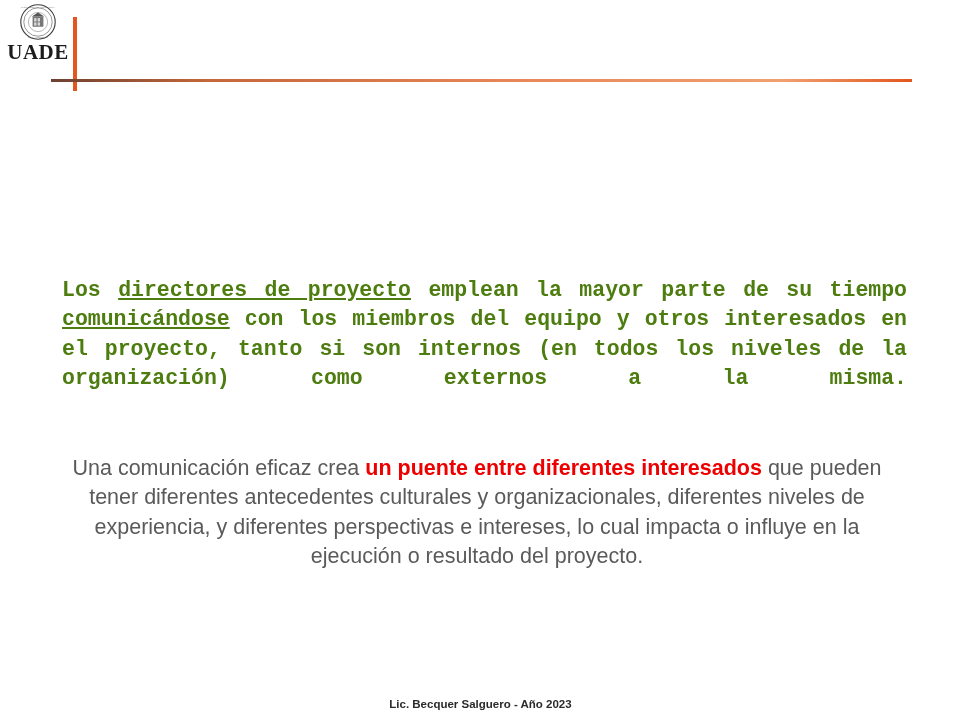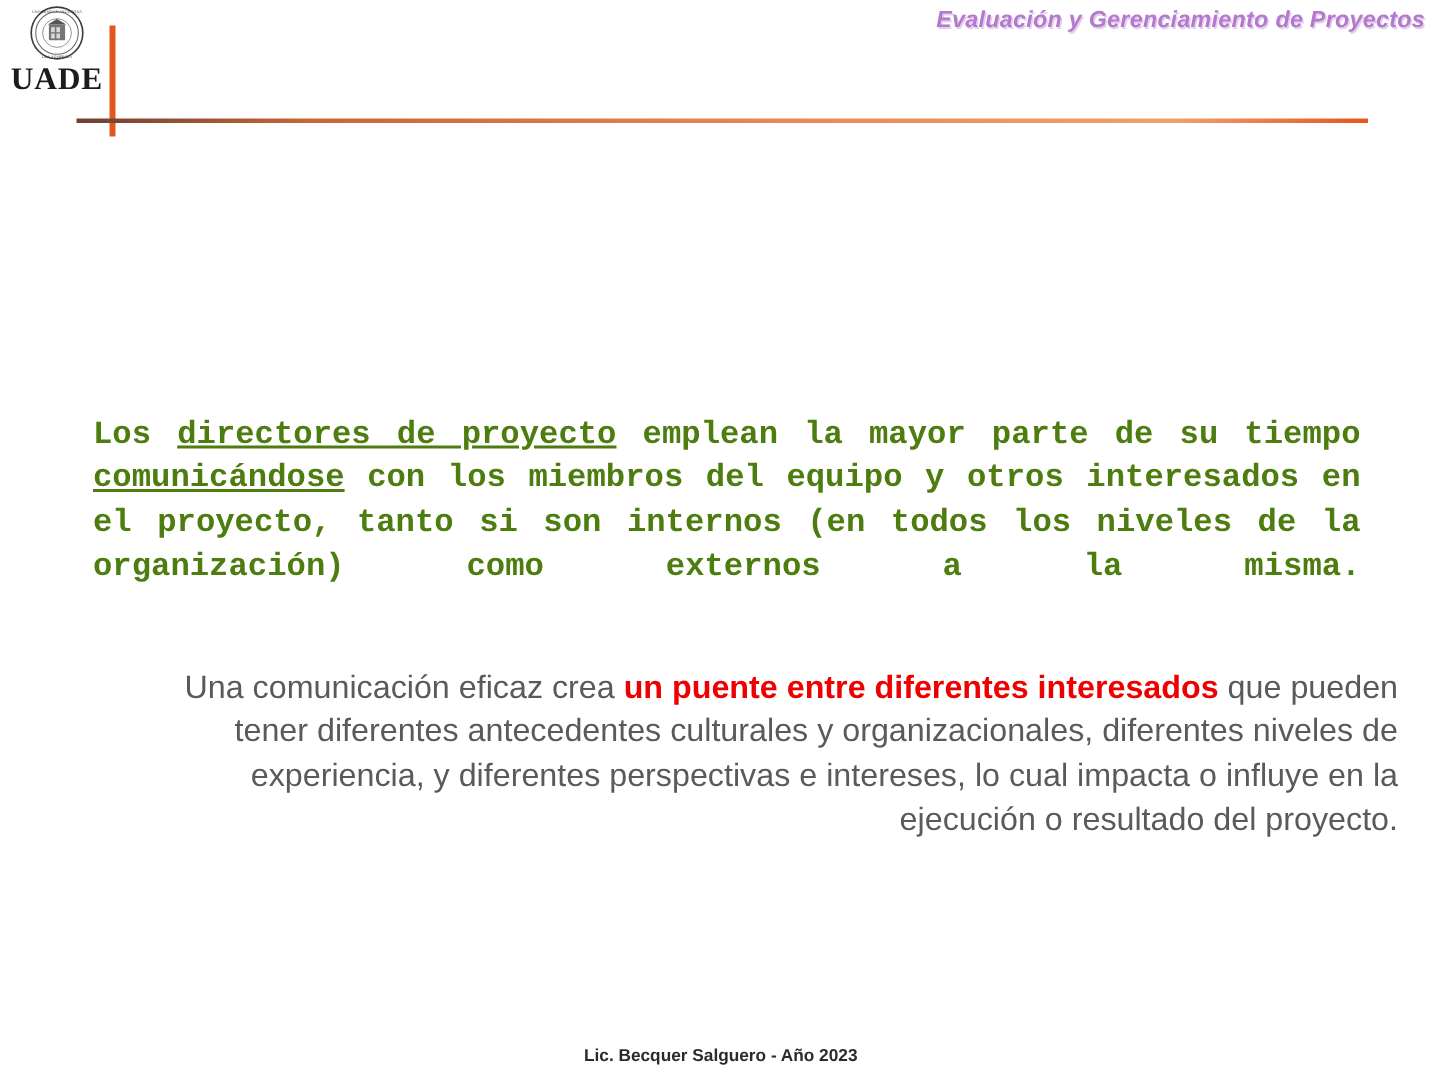--- a/index.html
+++ b/index.html
@@ -124,29 +124,28 @@
   .para-one .u { text-decoration: underline; text-underline-offset: 2px; }
   .para-one::after {
     content: "";
     display: inline-block;
     width: 100%;
   }
 
   .para-two {
     position: absolute;
     left: 62px;
-    top: 422px;
+    top: 432px;
     width: 830px;
     font-family: "Liberation Sans", sans-serif;
     font-weight: normal;
     font-size: 21.5px;
     line-height: 29.5px;
     color: #5a5a5a;
-    text-align: right;
-    margin-left: 40px;
+    text-align: center;
   }
   .para-two .hl {
     font-weight: bold;
     color: #ee0000;
   }
 
   
   .footer {
     position: absolute;
     left: 0;
@@ -157,21 +156,20 @@
     font-size: 11.5px;
     font-weight: bold;
     color: #2b2b2b;
   }
 </style>
 </head>
 <body>
 
 <div id="slide">
 
-  <div class="course-header">Evaluación y Gerenciamiento de Proyectos</div>
 
   <div class="logo-block">
     <div class="crest">
       <svg width="38" height="38" viewBox="0 0 38 38" aria-hidden="true">
         <circle cx="19" cy="19" r="17.2" fill="none" stroke="#3d3d3d" stroke-width="1.1"></circle>
         <circle cx="19" cy="19" r="14.2" fill="none" stroke="#6a6a6a" stroke-width="0.7"></circle>
         <circle cx="19" cy="19" r="9.6" fill="none" stroke="#8a8a8a" stroke-width="0.6"></circle>
         <g fill="#5a5a5a">
           <rect x="13.6" y="13.4" width="10.8" height="10.4" rx="0.6" fill="#767676"></rect>
           <rect x="15.1" y="15.1" width="2.4" height="3.4" fill="#d9d9d9"></rect>

